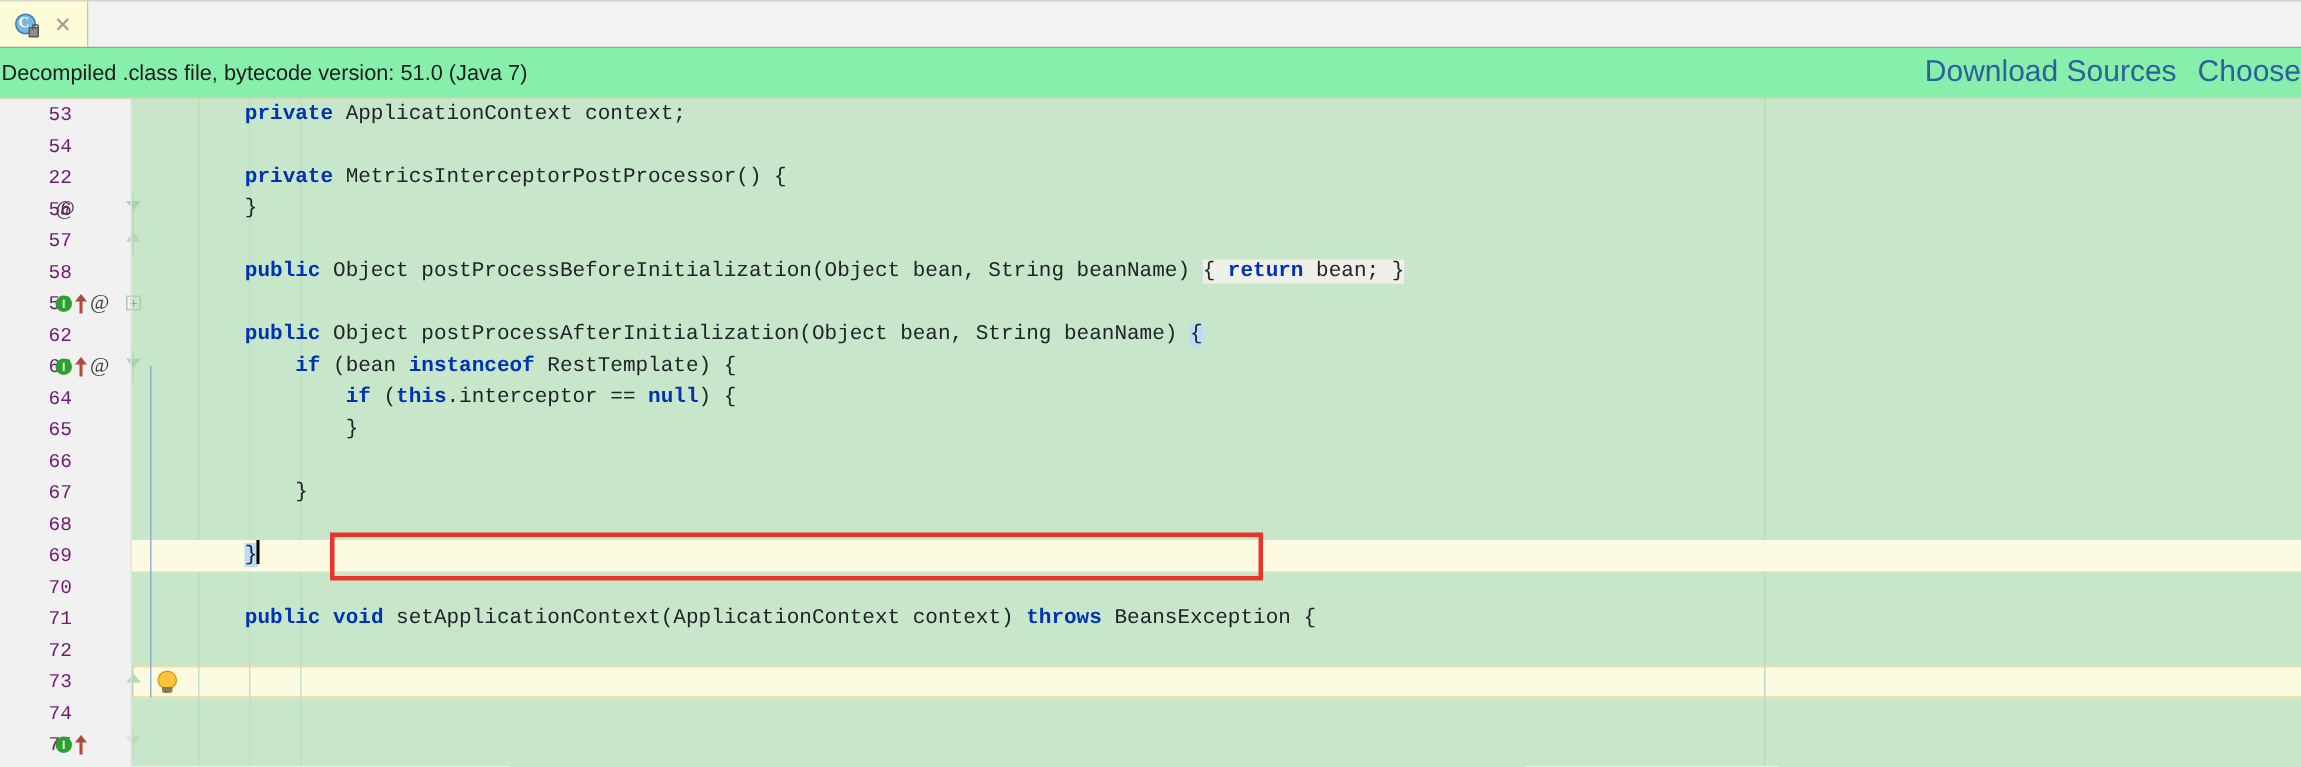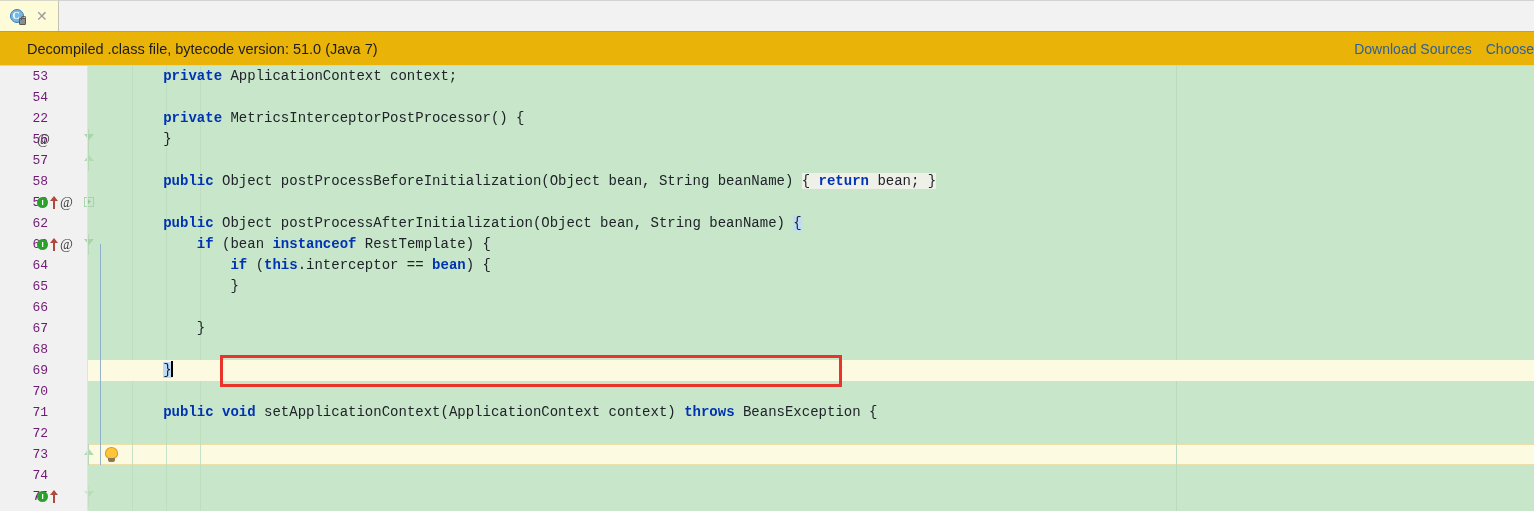--- a/index.html
+++ b/index.html
@@ -77,40 +77,40 @@
   .tab-empty {
     flex: 1 1 auto;
     background: #f2f2f2;
     border-top: 1px solid #d2d2d2;
   }
 
   
   .notifybar {
     position: relative;
     height: 34px;
-    background: #eab308;
+    background: #86efac;
     border-bottom: 1px solid #d6d6b4;
     display: flex;
     align-items: center;
-    padding: 0 0 0 27px;
+    padding: 0 0 0 1px;
   }
   .notify-text {
     font-size: 14.5px;
     color: #1d1d1d;
     white-space: nowrap;
   }
   .notify-links {
     margin-left: auto;
     display: flex;
     align-items: center;
     gap: 14px;
     padding-right: 0px;
   }
   .notify-link {
-    font-size: 14px;
+    font-size: 20px;
     color: #2e6099;
     white-space: nowrap;
     cursor: default;
   }
 
   
   .editor {
     position: relative;
     height: 445px;
     background: #c8e6c9;
@@ -334,21 +334,21 @@
     <div class="code-rows" id="codeRows">
         <div class="crow"><span class="pl">        </span><span class="kw">private</span><span class="pl"> ApplicationContext context;</span></div>
         <div class="crow"></div>
         <div class="crow"><span class="pl">        </span><span class="kw">private</span><span class="pl"> MetricsInterceptorPostProcessor() {</span></div>
         <div class="crow"><span class="pl">        }</span></div>
         <div class="crow"></div>
         <div class="crow"><span class="pl">        </span><span class="kw">public</span><span class="pl"> Object postProcessBeforeInitialization(Object bean, String beanName) </span><span class="fold-inline">{ </span><span class="kw fold-inline">return</span><span class="fold-inline"> bean; }</span></div>
         <div class="crow"></div>
         <div class="crow"><span class="pl">        </span><span class="kw">public</span><span class="pl"> Object postProcessAfterInitialization(Object bean, String beanName) </span><span class="brace-match">{</span></div>
         <div class="crow"><span class="pl">            </span><span class="kw">if</span><span class="pl"> (bean </span><span class="kw">instanceof</span><span class="pl"> RestTemplate) {</span></div>
-        <div class="crow"><span class="pl">                </span><span class="kw">if</span><span class="pl"> (</span><span class="kw">this</span><span class="pl">.interceptor == </span><span class="kw">bean</span><span class="pl">) {</span></div>
+        <div class="crow"><span class="pl">                </span><span class="kw">if</span><span class="pl"> (</span><span class="kw">this</span><span class="pl">.interceptor == </span><span class="kw">null</span><span class="pl">) {</span></div>
         <div class="crow"><span class="pl">                }</span></div>
         <div class="crow"></div>
         <div class="crow"><span class="pl">            }</span></div>
         <div class="crow"></div>
         <div class="crow caretline"><span class="pl">        </span><span class="brace-match">}</span><span class="caret"></span></div>
         <div class="crow"></div>
         <div class="crow"><span class="pl">        </span><span class="kw">public</span><span class="pl"> </span><span class="kw">void</span><span class="pl"> setApplicationContext(ApplicationContext context) </span><span class="kw">throws</span><span class="pl"> BeansException {</span></div>
       </div>
   </div>
 

